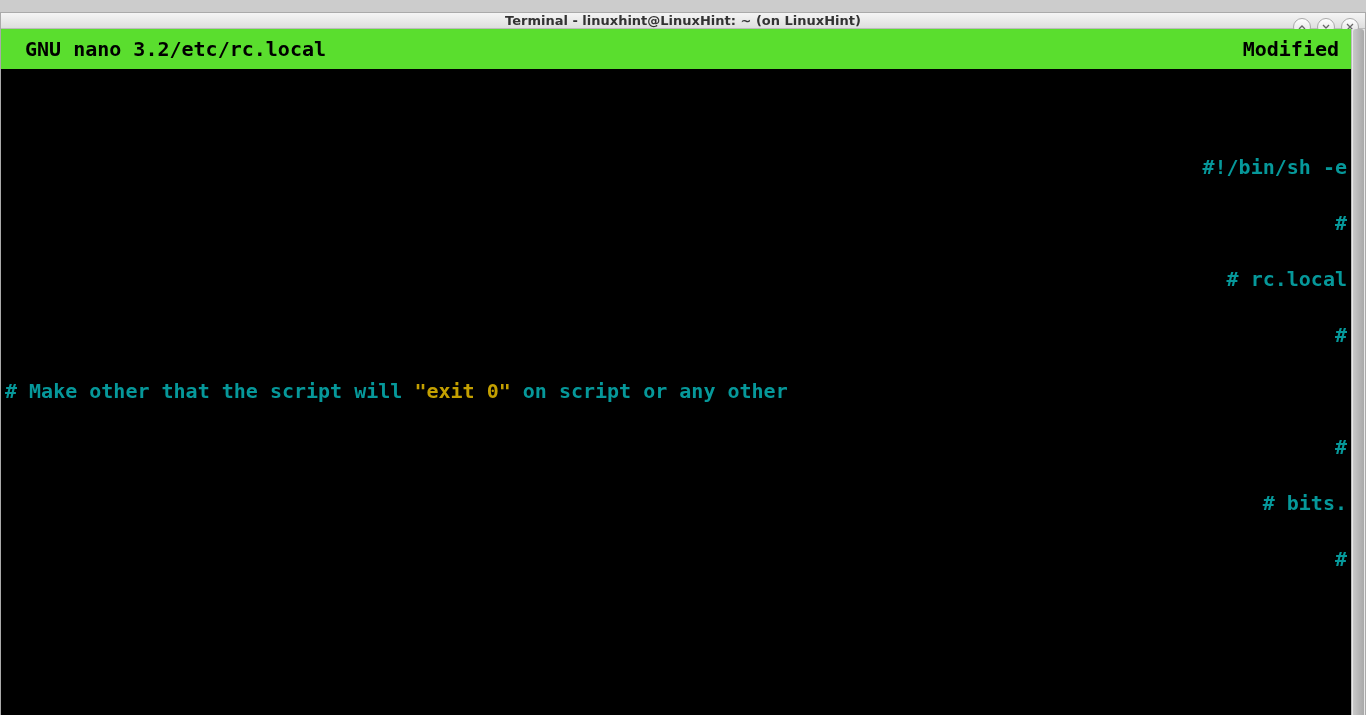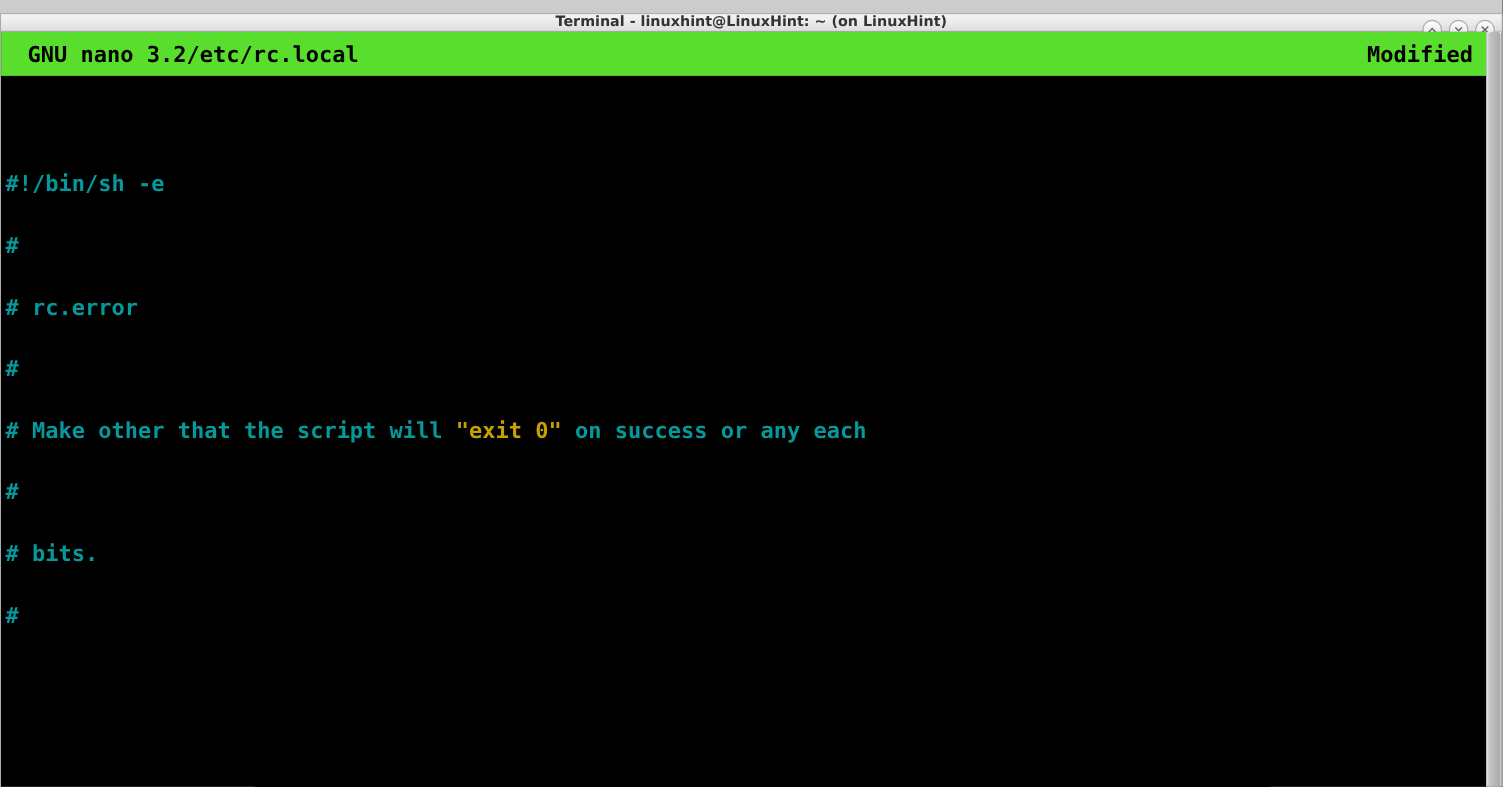--- a/index.html
+++ b/index.html
@@ -82,21 +82,21 @@
   }
   .nano-header .left { flex: 0 0 auto; padding-left: 20px; }
   .nano-header .center { flex: 1 1 auto; text-align: left; }
   .nano-header .right { flex: 0 0 auto; padding-right: 8px; }
   .nano-body {
     flex: 1;
     padding: 0 4px;
     white-space: pre;
     overflow: hidden;
   }
-  .cyan { color: #06989a; font-weight: bold; }
+  .cyan { color: #06989a; font-weight: bold; text-align: right; }
   .yellow { color: #c4a000; font-weight: bold; }
   .scrollbar {
     width: 14px;
     background: #e8e8e8;
     border-left: 1px solid #bbb;
     position: relative;
   }
   .scrollthumb {
     position: absolute;
     top: 0;
@@ -139,23 +139,23 @@
       <div class="nano-header">
         <span class="left">GNU nano 3.2</span>
         <span class="center">/etc/rc.local</span>
         <span class="right">Modified</span>
       </div>
 
       <div class="nano-body">
 <div class="line"></div>
 <div class="line cyan">#!/bin/sh -e</div>
 <div class="line cyan">#</div>
-<div class="line cyan"># rc.error</div>
+<div class="line cyan"># rc.local</div>
 <div class="line cyan">#</div>
-<div class="line"><span class="cyan"># Make other that the script will </span><span class="yellow">"exit 0"</span><span class="cyan"> on success or any each</span></div>
+<div class="line"><span class="cyan"># Make other that the script will </span><span class="yellow">"exit 0"</span><span class="cyan"> on script or any other</span></div>
 <div class="line cyan">#</div>
 <div class="line cyan"># bits.</div>
 <div class="line cyan">#</div>
 
 
 
 
 
 
       </div>

